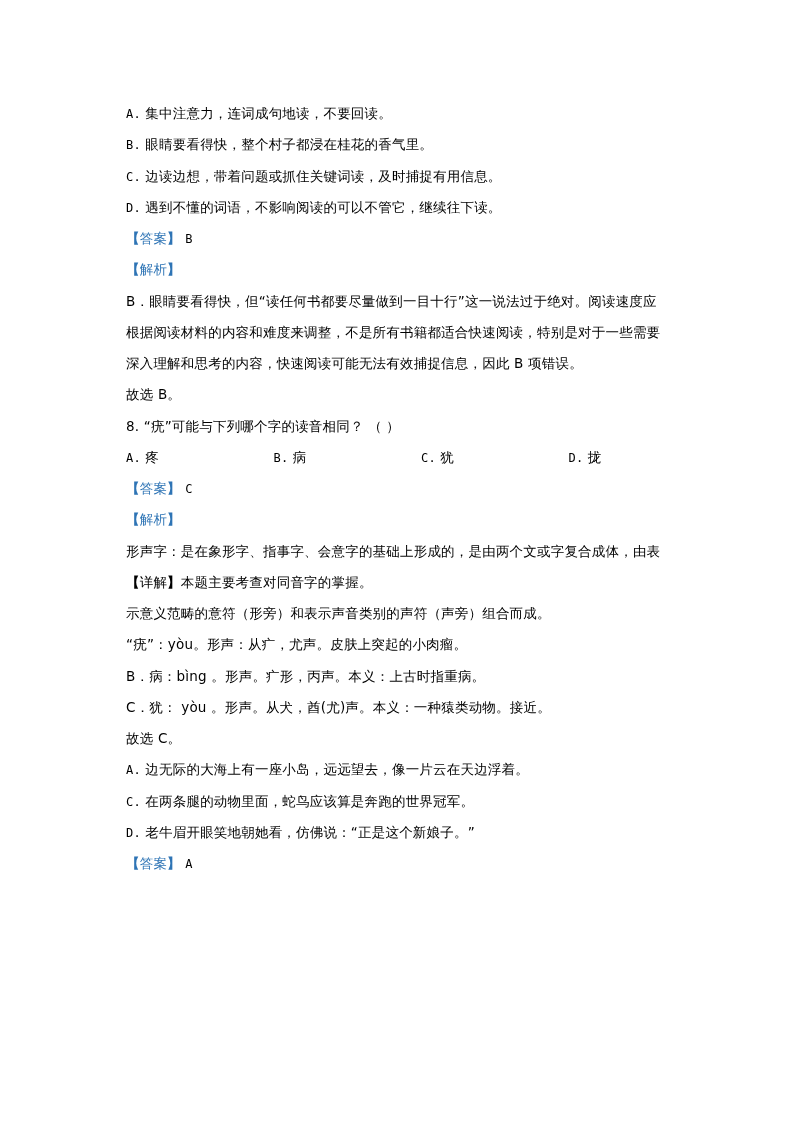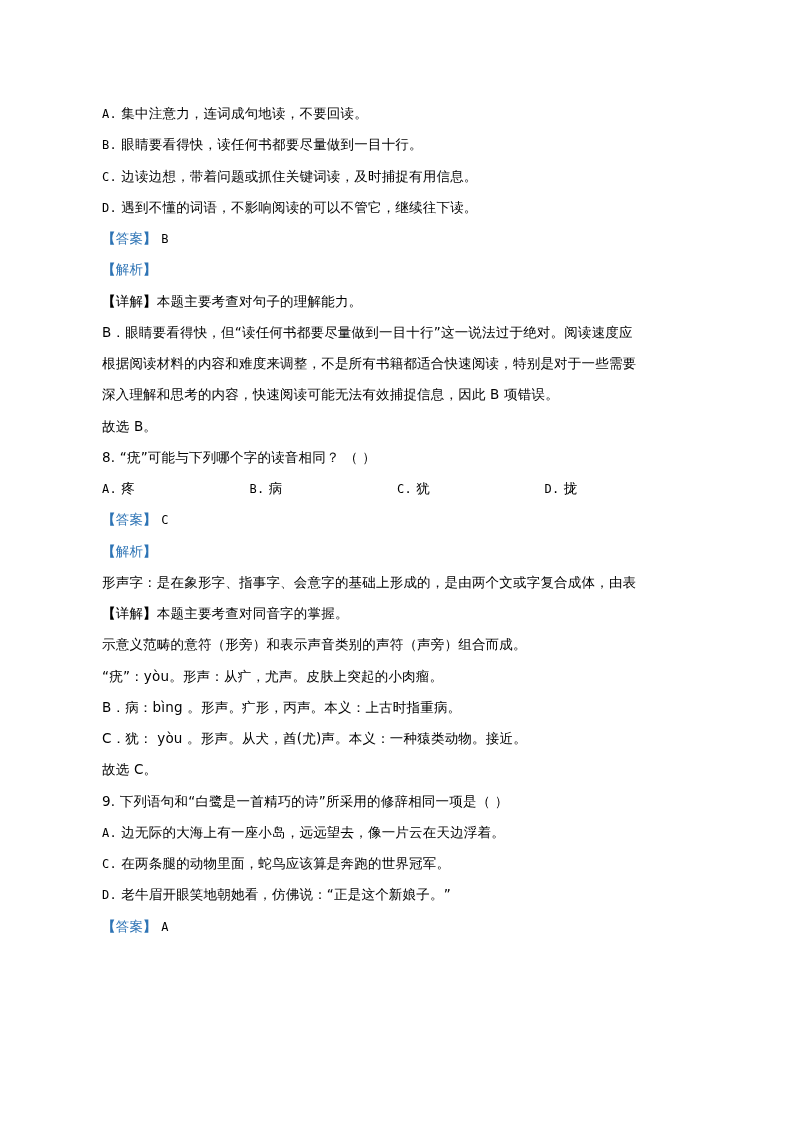--- a/index.html
+++ b/index.html
@@ -10,21 +10,21 @@
   body {
     width: 794px;
     height: 1123px;
     position: relative;
     overflow: hidden;
     font-family: "DejaVu Sans", "Liberation Sans", sans-serif;
     color: #000000;
   }
   .page {
     position: absolute;
-    left: 102px;
+    left: 126px;
     top: 103px;
     width: 560px;
   }
   .line {
     height: 31.25px;
     line-height: 20px;
     font-size: 13.5px;
     white-space: nowrap;
     letter-spacing: 0.2px;
   }
@@ -46,40 +46,37 @@
 <body>
 
 <div class="page">
 
   <div class="line">
     <span class="mono">A.</span>
     <span>集中注意力，连词成句地读，不要回读。</span>
   </div>
   <div class="line">
     <span class="mono">B.</span>
-    <span>眼睛要看得快，读任何书都要尽量做到一目十行。</span>
+    <span>眼睛要看得快，整个村子都浸在桂花的香气里。</span>
   </div>
   <div class="line">
     <span class="mono">C.</span>
     <span>边读边想，带着问题或抓住关键词读，及时捕捉有用信息。</span>
   </div>
   <div class="line">
     <span class="mono">D.</span>
     <span>遇到不懂的词语，不影响阅读的可以不管它，继续往下读。</span>
   </div>
 
   <div class="line">
     <span class="label"><span class="bracket">【</span><span>答案</span><span class="bracket">】</span></span>
     <span class="mono">B</span>
   </div>
   <div class="line">
     <span class="label"><span class="bracket">【</span><span>解析</span><span class="bracket">】</span></span>
-  </div>
-  <div class="line">
-    <span><span class="bold-bracket">【</span><span>详解</span><span class="bold-bracket">】</span></span><span>本题主要考查对句子的理解能力。</span>
   </div>
   <div class="line">B．眼睛要看得快，但“读任何书都要尽量做到一目十行”这一说法过于绝对。阅读速度应</div>
   <div class="line">根据阅读材料的内容和难度来调整，不是所有书籍都适合快速阅读，特别是对于一些需要</div>
   <div class="line">深入理解和思考的内容，快速阅读可能无法有效捕捉信息，因此 B 项错误。</div>
   <div class="line">故选 B。</div>
 
   <div class="line">8. “疣”可能与下列哪个字的读音相同？  （      ）</div>
   <div class="line options4">
     <div class="opt">
       <span class="mono">A.</span>
@@ -108,21 +105,20 @@
   <div class="line">形声字：是在象形字、指事字、会意字的基础上形成的，是由两个文或字复合成体，由表</div>
   <div class="line">
     <span><span class="bold-bracket">【</span><span>详解</span><span class="bold-bracket">】</span></span><span>本题主要考查对同音字的掌握。</span>
   </div>
   <div class="line">示意义范畴的意符（形旁）和表示声音类别的声符（声旁）组合而成。</div>
   <div class="line">“疣”：yòu。形声：从疒，尤声。皮肤上突起的小肉瘤。</div>
   <div class="line">B．病：bìng 。形声。疒形，丙声。本义：上古时指重病。</div>
   <div class="line">C．犹： yòu 。形声。从犬，酋(尤)声。本义：一种猿类动物。接近。</div>
   <div class="line">故选 C。</div>
 
-  <div class="line">9. 下列语句和“白鹭是一首精巧的诗”所采用的修辞相同一项是（      ）</div>
   <div class="line">
     <span class="mono">A.</span>
     <span>边无际的大海上有一座小岛，远远望去，像一片云在天边浮着。</span>
   </div>
   <div class="line">
     <span class="mono">C.</span>
     <span>在两条腿的动物里面，蛇鸟应该算是奔跑的世界冠军。</span>
   </div>
   <div class="line">
     <span class="mono">D.</span>

